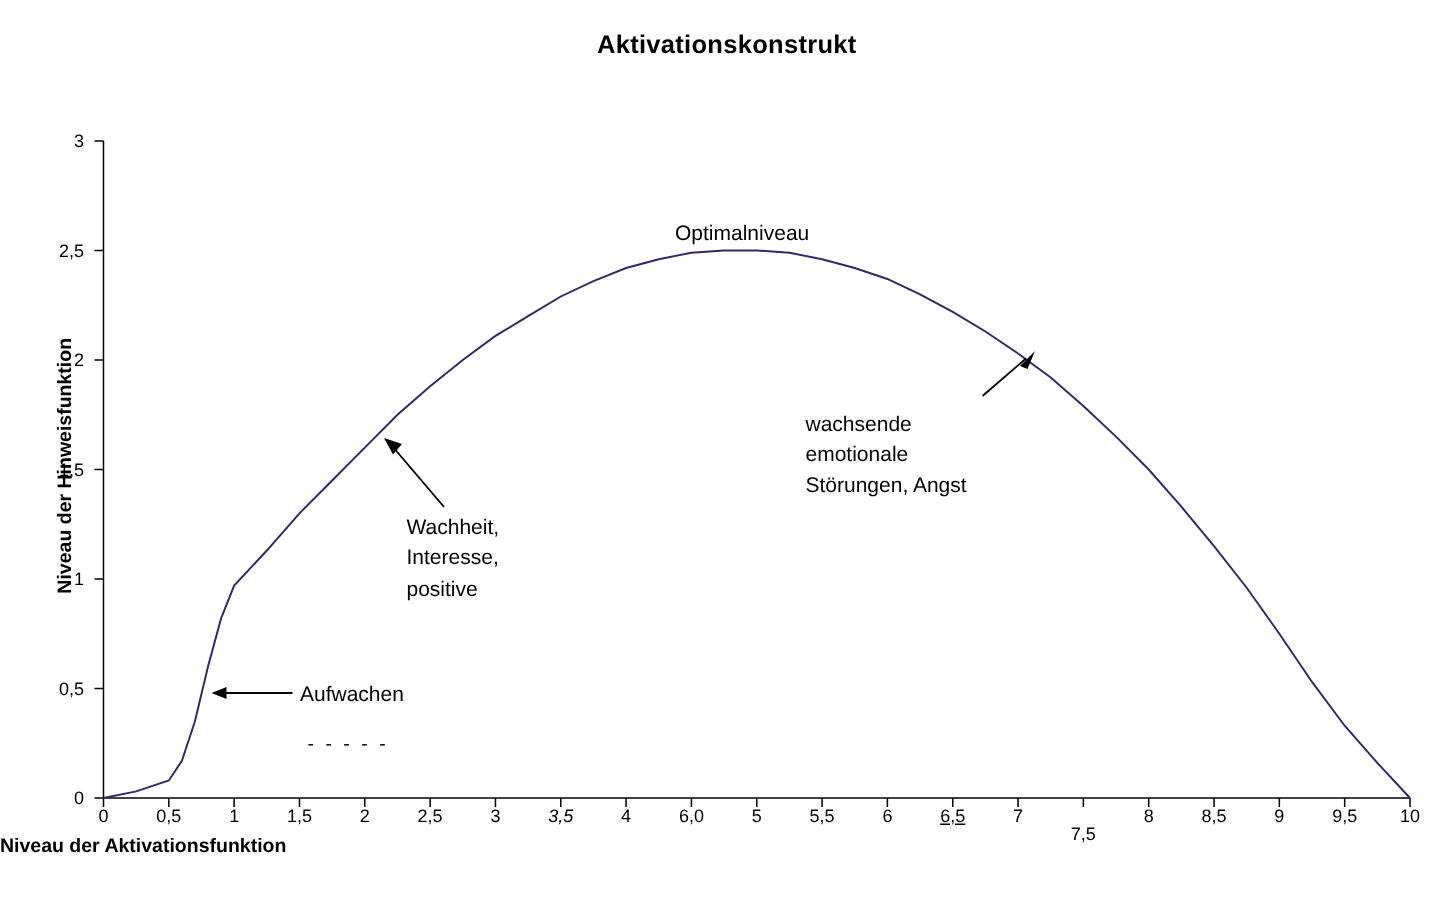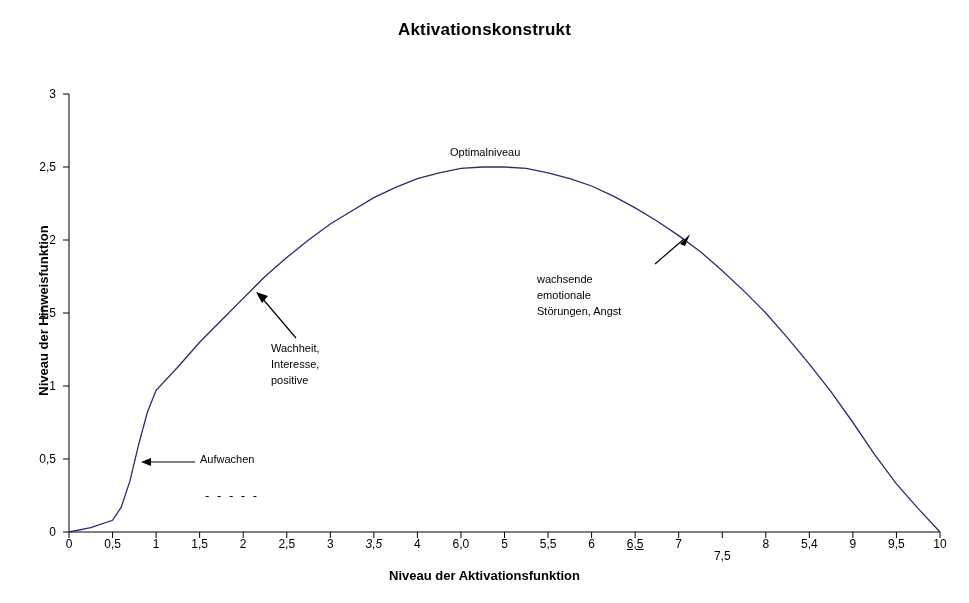--- a/index.html
+++ b/index.html
@@ -36,23 +36,23 @@
     left: 0;
     top: 0;
   }
   .axis-label {
     position: absolute;
     font-size: 13px;
     font-weight: bold;
   }
   #x-axis-label {
     left: 0;
-    top: 568px;
+    top: 556px;
     width: 969px;
-    text-align: center;
+    text-align: left;
   }
   #y-axis-label {
     left: -107px;
     top: 303px;
     width: 300px;
     text-align: center;
     transform: rotate(-90deg);
   }
   .tick-label {
     position: absolute;
@@ -63,21 +63,21 @@
     text-align: center;
     width: 40px;
     top: 537px;
   }
   .y-tick {
     text-align: right;
     width: 40px;
   }
   .annotation {
     position: absolute;
-    font-size: 11px;
+    font-size: 14px;
     line-height: 1.45;
     white-space: pre-line;
   }
   #ann-optimalniveau { left: 450px; top: 145px; }
   #ann-wachheit { left: 271px; top: 341px; }
   #ann-wachsende { left: 537px; top: 272px; }
   #ann-aufwachen { left: 200px; top: 452px; }
   #ann-dashes {
     left: 205px;
     top: 487px;
@@ -165,21 +165,21 @@
   <div class="tick-label x-tick" style="left:353.85px;font-style:italic;">3,5</div>
   <div class="tick-label x-tick" style="left:397.4px;">4</div>
   <div class="tick-label x-tick" style="left:440.95px;">6,0</div>
   <div class="tick-label x-tick" style="left:484.5px;">5</div>
   <div class="tick-label x-tick" style="left:528.05px;">5,5</div>
   <div class="tick-label x-tick" style="left:571.6px;">6</div>
   <div class="tick-label x-tick" style="left:615.15px;text-decoration:underline;">6,5</div>
   <div class="tick-label x-tick" style="left:658.7px;">7</div>
   <div class="tick-label x-tick" style="left:702.25px;margin-top:12px;">7,5</div>
   <div class="tick-label x-tick" style="left:745.8px;">8</div>
-  <div class="tick-label x-tick" style="left:789.35px;">5,4</div>
+  <div class="tick-label x-tick" style="left:789.35px;">8,5</div>
   <div class="tick-label x-tick" style="left:832.9px;">9</div>
   <div class="tick-label x-tick" style="left:876.45px;">9,5</div>
   <div class="tick-label x-tick" style="left:920px;">10</div>
 
   <div class="axis-label" id="x-axis-label">Niveau der Aktivationsfunktion</div>
   <div class="axis-label" id="y-axis-label">Niveau der Hinweisfunktion</div>
 
   <div class="annotation" id="ann-optimalniveau">Optimalniveau</div>
   <div class="annotation" id="ann-wachheit">Wachheit,
 Interesse,

